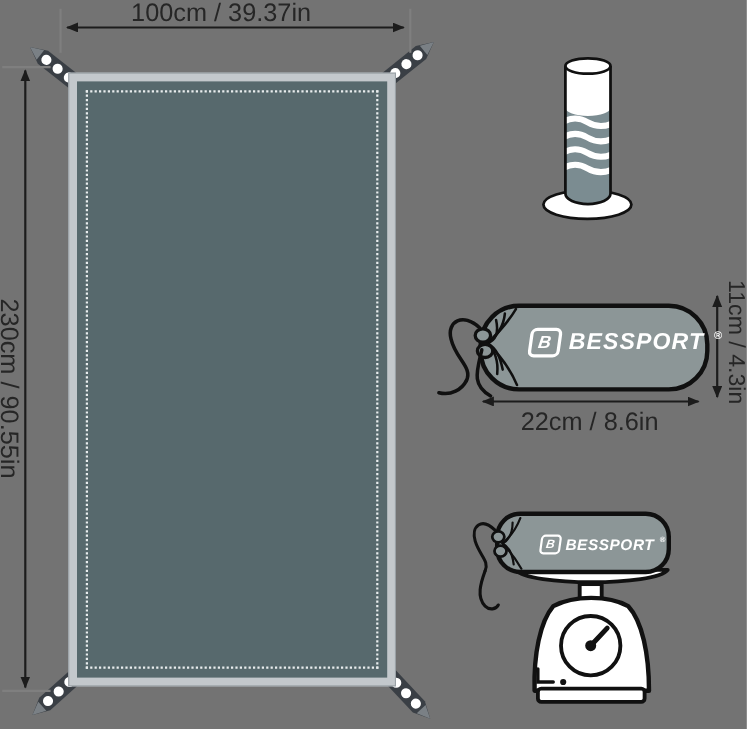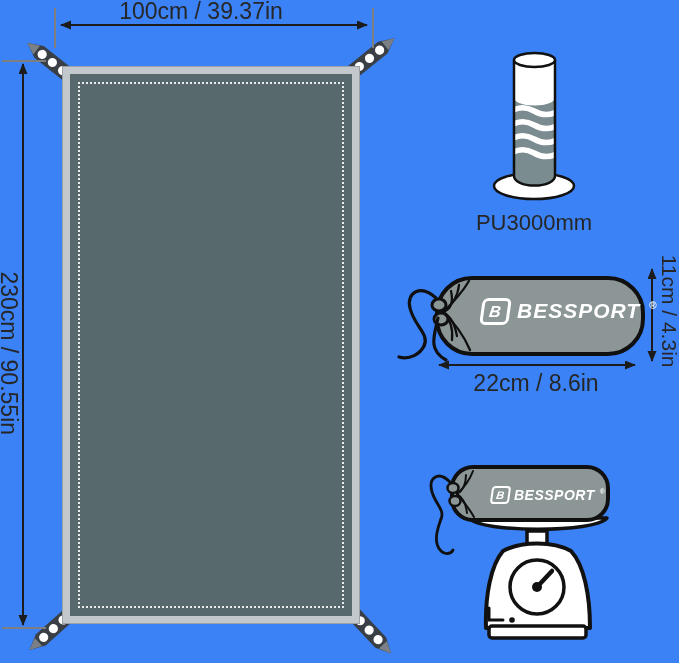--- a/index.html
+++ b/index.html
@@ -1,16 +1,16 @@
 <!DOCTYPE html>
 <html><head>
 <meta charset="utf-8">
 <style>
   html,body{margin:0;padding:0;background:#fff;}
-  .canvas{position:relative;width:679px;height:663px;background:#3b82f6;overflow:hidden;
+  .canvas{position:relative;width:679px;height:663px;background:#737373;overflow:hidden;
           font-family:"Liberation Sans",sans-serif;}
   .layer{position:absolute;left:0;top:0;}
   
   .tarp{position:absolute;left:62px;top:66px;width:298px;height:558px;
         background:#c3c8cc;border:1px solid #9aa1a6;box-sizing:border-box;z-index:2;}
   .tarp-inner{position:absolute;inset:7px;background:#57696d;}
   .tarp-stitch{position:absolute;inset:8px;border:2px dotted #e9edee;pointer-events:none;}
   
   .lbl{position:absolute;color:#262626;text-align:center;white-space:nowrap;z-index:5;
        font-size:22px;line-height:1.15;}
@@ -149,21 +149,20 @@
       <ellipse cx="455" cy="501" rx="5.5" ry="5" fill="#8c9697" stroke="#101010" stroke-width="2.5"></ellipse>
       <g class="ink" stroke-width="2.8" stroke-linecap="round">
         <path d="M450,482 C438,470 428,478 432,492 C436,505 445,510 441,519"></path>
         <path d="M441,519 C437,530 433,543 441,551 C445,555 451,554 453,550"></path>
       </g>
     </g>
   </svg>
 
   <div class="lbl" id="width-label">100cm / 39.37in</div>
   <div class="lbl rot" id="height-label">230cm / 90.55in</div>
-  <div class="lbl" id="pu-label">PU3000mm</div>
   <div class="lbl" id="baglen-label">22cm / 8.6in</div>
   <div class="lbl rot" id="bagh-label">11cm / 4.3in</div>
 
   <div class="logo" id="logo1">
     <span class="mark">B</span>
     <span>BESSPORT</span>
     <sup>®</sup>
   </div>
   <div class="logo" id="logo2">
     <span class="mark">B</span>

